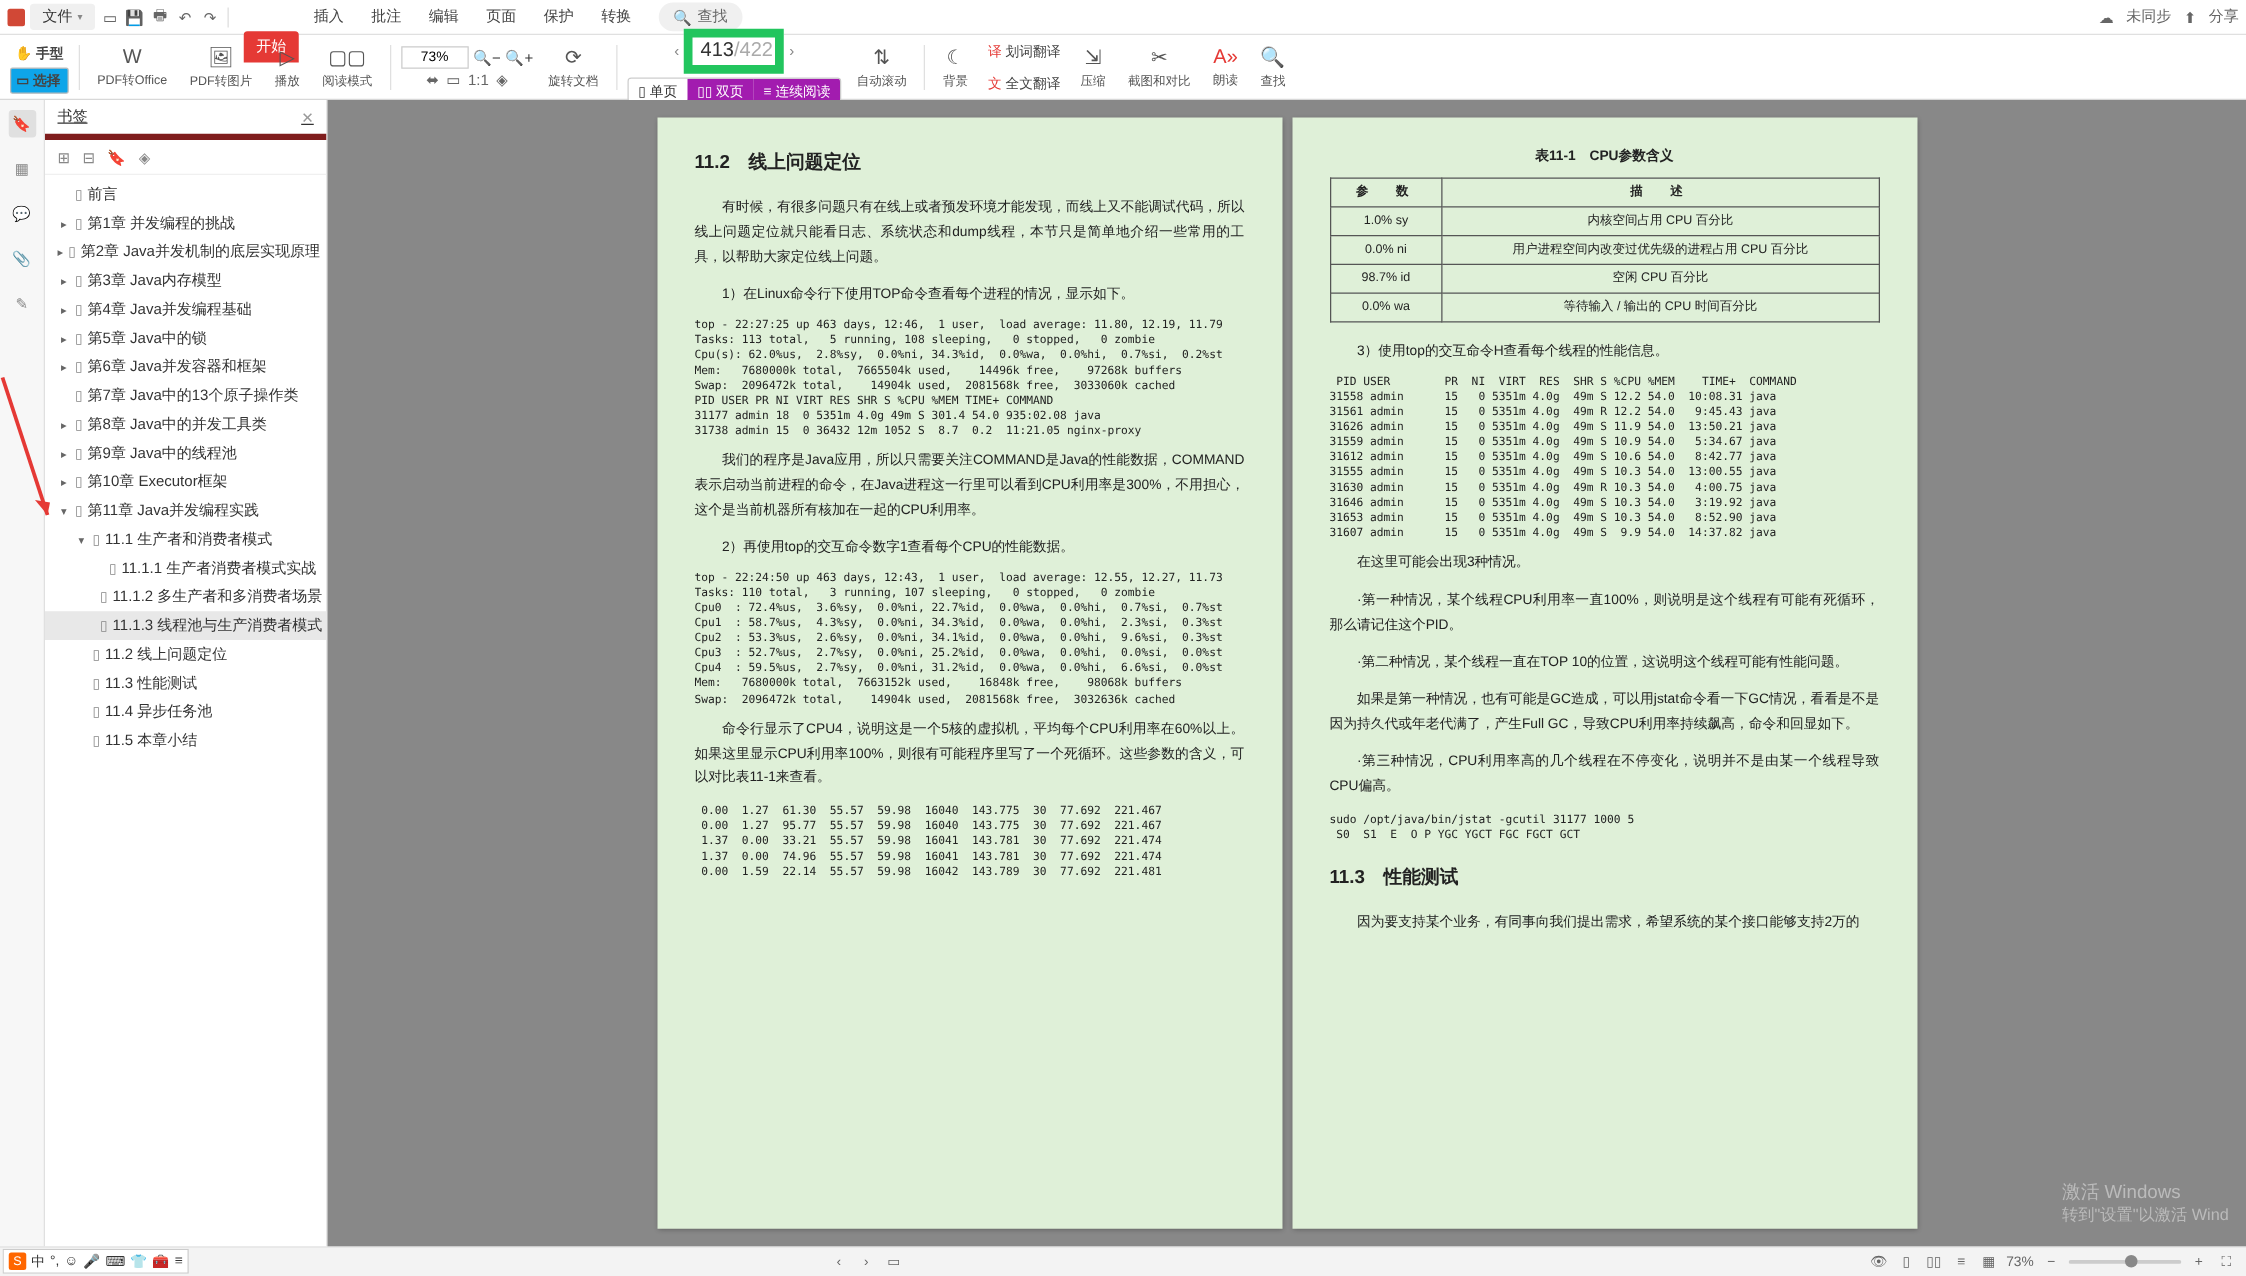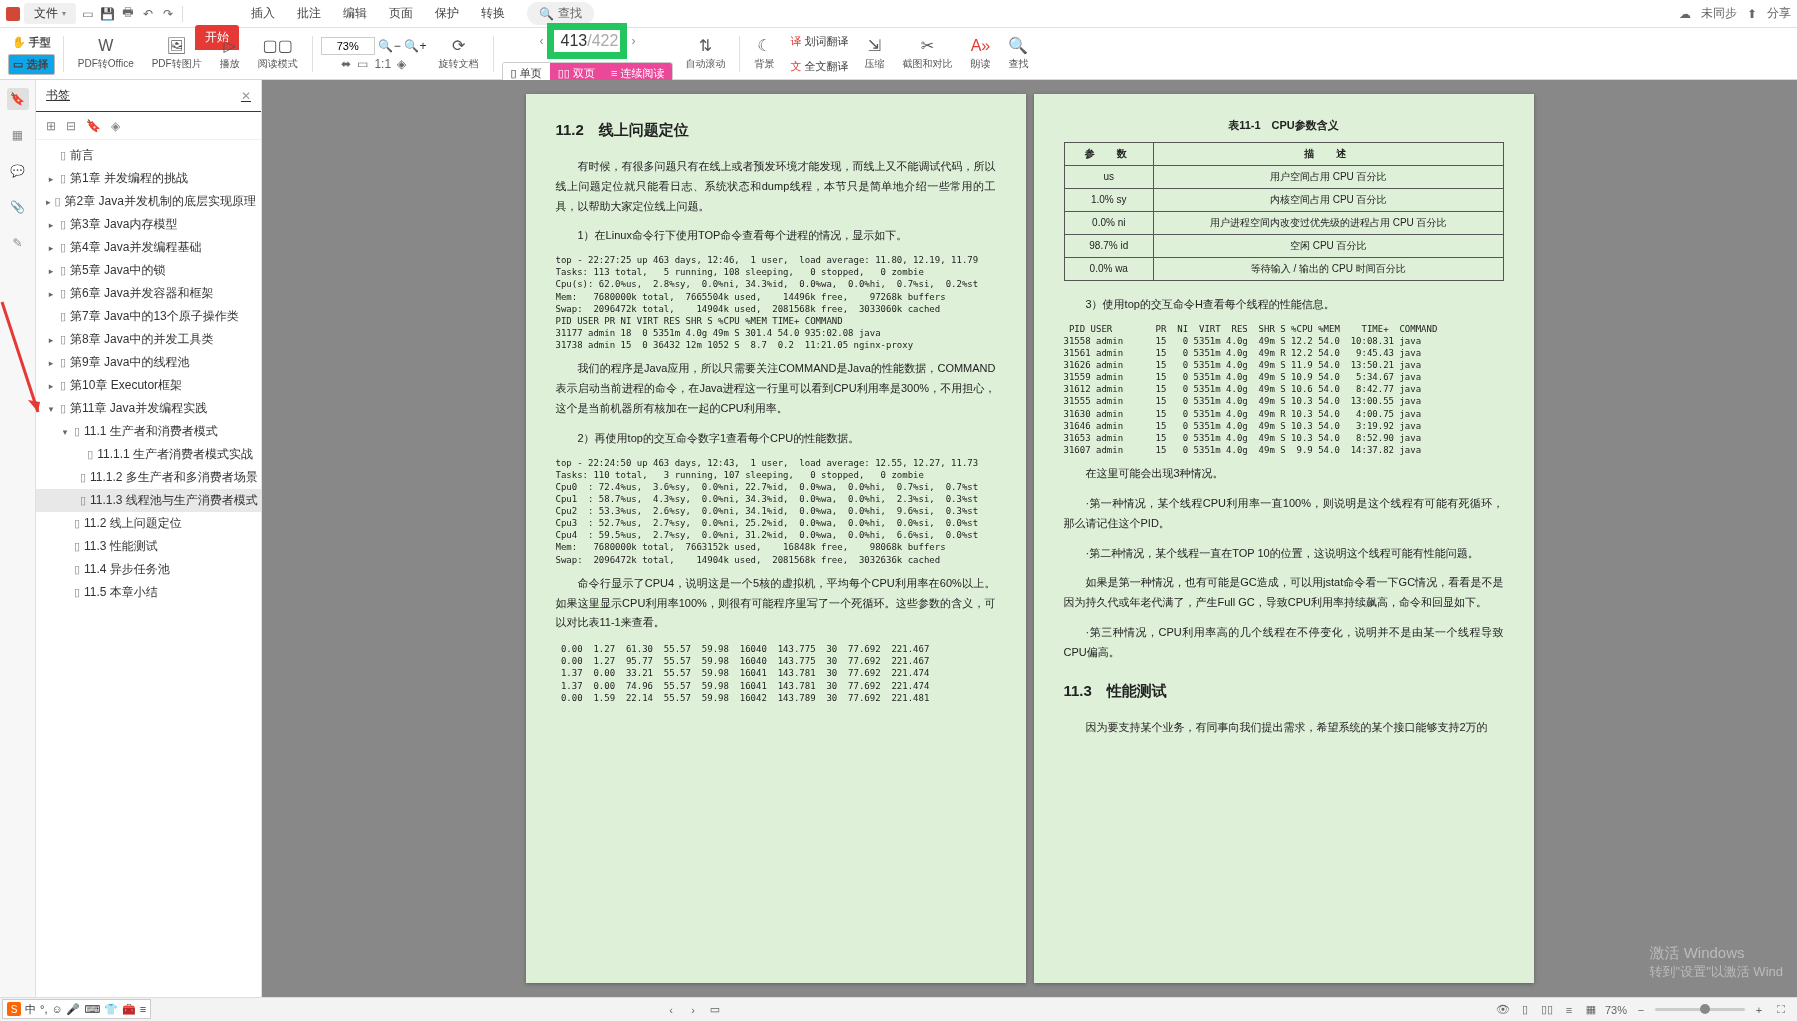--- a/index.html
+++ b/index.html
@@ -23,30 +23,30 @@
 .rgroup { display:flex; flex-direction:column; align-items:center; gap:2px; padding:0 6px; }
 .rgroup .ricon { font-size:16px; color:#555; }
 .rgroup .rlabel { font-size:10px; color:#555; white-space:nowrap; }
 .rsep { width:1px; height:36px; background:#e0e0e0; margin:0 2px; }
 .mode-lbl { font-size:11px; color:#444; padding:2px 4px; }
 .mode-lbl.sel { background:#0ea5e9; border:1px solid #bbb; border-radius:2px; }
 .zoom-box { border:1px solid #ccc; padding:2px 6px; font-size:11px; width:54px; text-align:center; background:#fff; }
 .page-box { border:7px solid #22c55e; padding:2px 6px; font-size:16px; width:80px; text-align:right; background:#fff; }
 .toggle-group { display:flex; border:1px solid #ccc; border-radius:3px; overflow:hidden; }
 .toggle-group .tg { padding:3px 8px; font-size:11px; background:#fff; }
-.toggle-group .tg.active { background:#ec4899; color:#fff; }
+.toggle-group .tg.active { background:#a21caf; color:#fff; }
 
 
 .main { display:flex; height:calc(100vh - 28px - 52px - 24px); }
 .rail { width:36px; background:#f7f7f7; border-right:1px solid #e0e0e0; display:flex; flex-direction:column; align-items:center; padding-top:8px; gap:14px; }
 .rail .ritem { width:22px; height:22px; display:flex; align-items:center; justify-content:center; color:#888; cursor:pointer; border-radius:3px; }
 .rail .ritem.active { background:#e0e0e0; color:#333; }
 
 .sidebar { width:226px; background:#fff; border-right:1px solid #e0e0e0; display:flex; flex-direction:column; }
-.sb-head { height:32px; display:flex; align-items:center; padding:0 10px; justify-content:space-between; border-bottom:1px solid #7f1d1d;text-decoration:underline; }
+.sb-head { height:32px; display:flex; align-items:center; padding:0 10px; justify-content:space-between; border-bottom:5px solid #7f1d1d;text-decoration:underline; }
 .sb-tools { height:28px; display:flex; align-items:center; gap:10px; padding:0 10px; color:#888; border-bottom:1px solid #f0f0f0; }
 .sb-tree { flex:1; overflow-y:auto; padding:4px 0; font-size:12px; }
 .tree-item { display:flex; align-items:center; padding:3px 8px 3px 10px; gap:4px; cursor:pointer; white-space:nowrap; }
 .tree-item.sel { background:#e8e8e8; }
 .tcaret { width:10px; font-size:9px; color:#666; text-align:center; }
 .tmark { color:#888; font-size:11px; }
 .ind1 { padding-left:24px; } .ind2 { padding-left:40px; }
 
 .arrow-annot { position:absolute; left:0; top:300px; width:44px; height:120px; pointer-events:none; }
 .arrow-annot svg line { stroke:#e53935; stroke-width:3; }
@@ -363,24 +363,20 @@
  0.00  1.59  22.14  55.57  59.98  16042  143.789  30  77.692  221.481</div>
       </div>
 
       <div class="page">
         <div class="tbl-cap">表11-1　CPU参数含义</div>
         <table class="cpu" id="cpu-table">
             <tbody>
               <tr>
                 <th>参　数</th>
                 <th>描　述</th>
-              </tr>
-              <tr>
-                <td>us</td>
-                <td>用户空间占用 CPU 百分比</td>
               </tr>
               <tr>
                 <td>1.0% sy</td>
                 <td>内核空间占用 CPU 百分比</td>
               </tr>
               <tr>
                 <td>0.0% ni</td>
                 <td>用户进程空间内改变过优先级的进程占用 CPU 百分比</td>
               </tr>
               <tr>
@@ -403,20 +399,22 @@
 31555 admin      15   0 5351m 4.0g  49m S 10.3 54.0  13:00.55 java
 31630 admin      15   0 5351m 4.0g  49m R 10.3 54.0   4:00.75 java
 31646 admin      15   0 5351m 4.0g  49m S 10.3 54.0   3:19.92 java
 31653 admin      15   0 5351m 4.0g  49m S 10.3 54.0   8:52.90 java
 31607 admin      15   0 5351m 4.0g  49m S  9.9 54.0  14:37.82 java</div>
         <div class="para">在这里可能会出现3种情况。</div>
         <div class="para">·第一种情况，某个线程CPU利用率一直100%，则说明是这个线程有可能有死循环，那么请记住这个PID。</div>
         <div class="para">·第二种情况，某个线程一直在TOP 10的位置，这说明这个线程可能有性能问题。</div>
         <div class="para">如果是第一种情况，也有可能是GC造成，可以用jstat命令看一下GC情况，看看是不是因为持久代或年老代满了，产生Full GC，导致CPU利用率持续飙高，命令和回显如下。</div>
         <div class="para">·第三种情况，CPU利用率高的几个线程在不停变化，说明并不是由某一个线程导致CPU偏高。</div>
+        <div class="mono">sudo /opt/java/bin/jstat -gcutil 31177 1000 5
+ S0  S1  E  O P YGC YGCT FGC FGCT GCT</div>
         <div class="sec-title" style="margin-top:14px;">11.3　性能测试</div>
         <div class="para">因为要支持某个业务，有同事向我们提出需求，希望系统的某个接口能够支持2万的</div>
       </div>
     </div>
   </div>
 </div>
 
 <div class="statusbar">
   <div class="sp"></div>
   <span class="sicon">‹</span>

